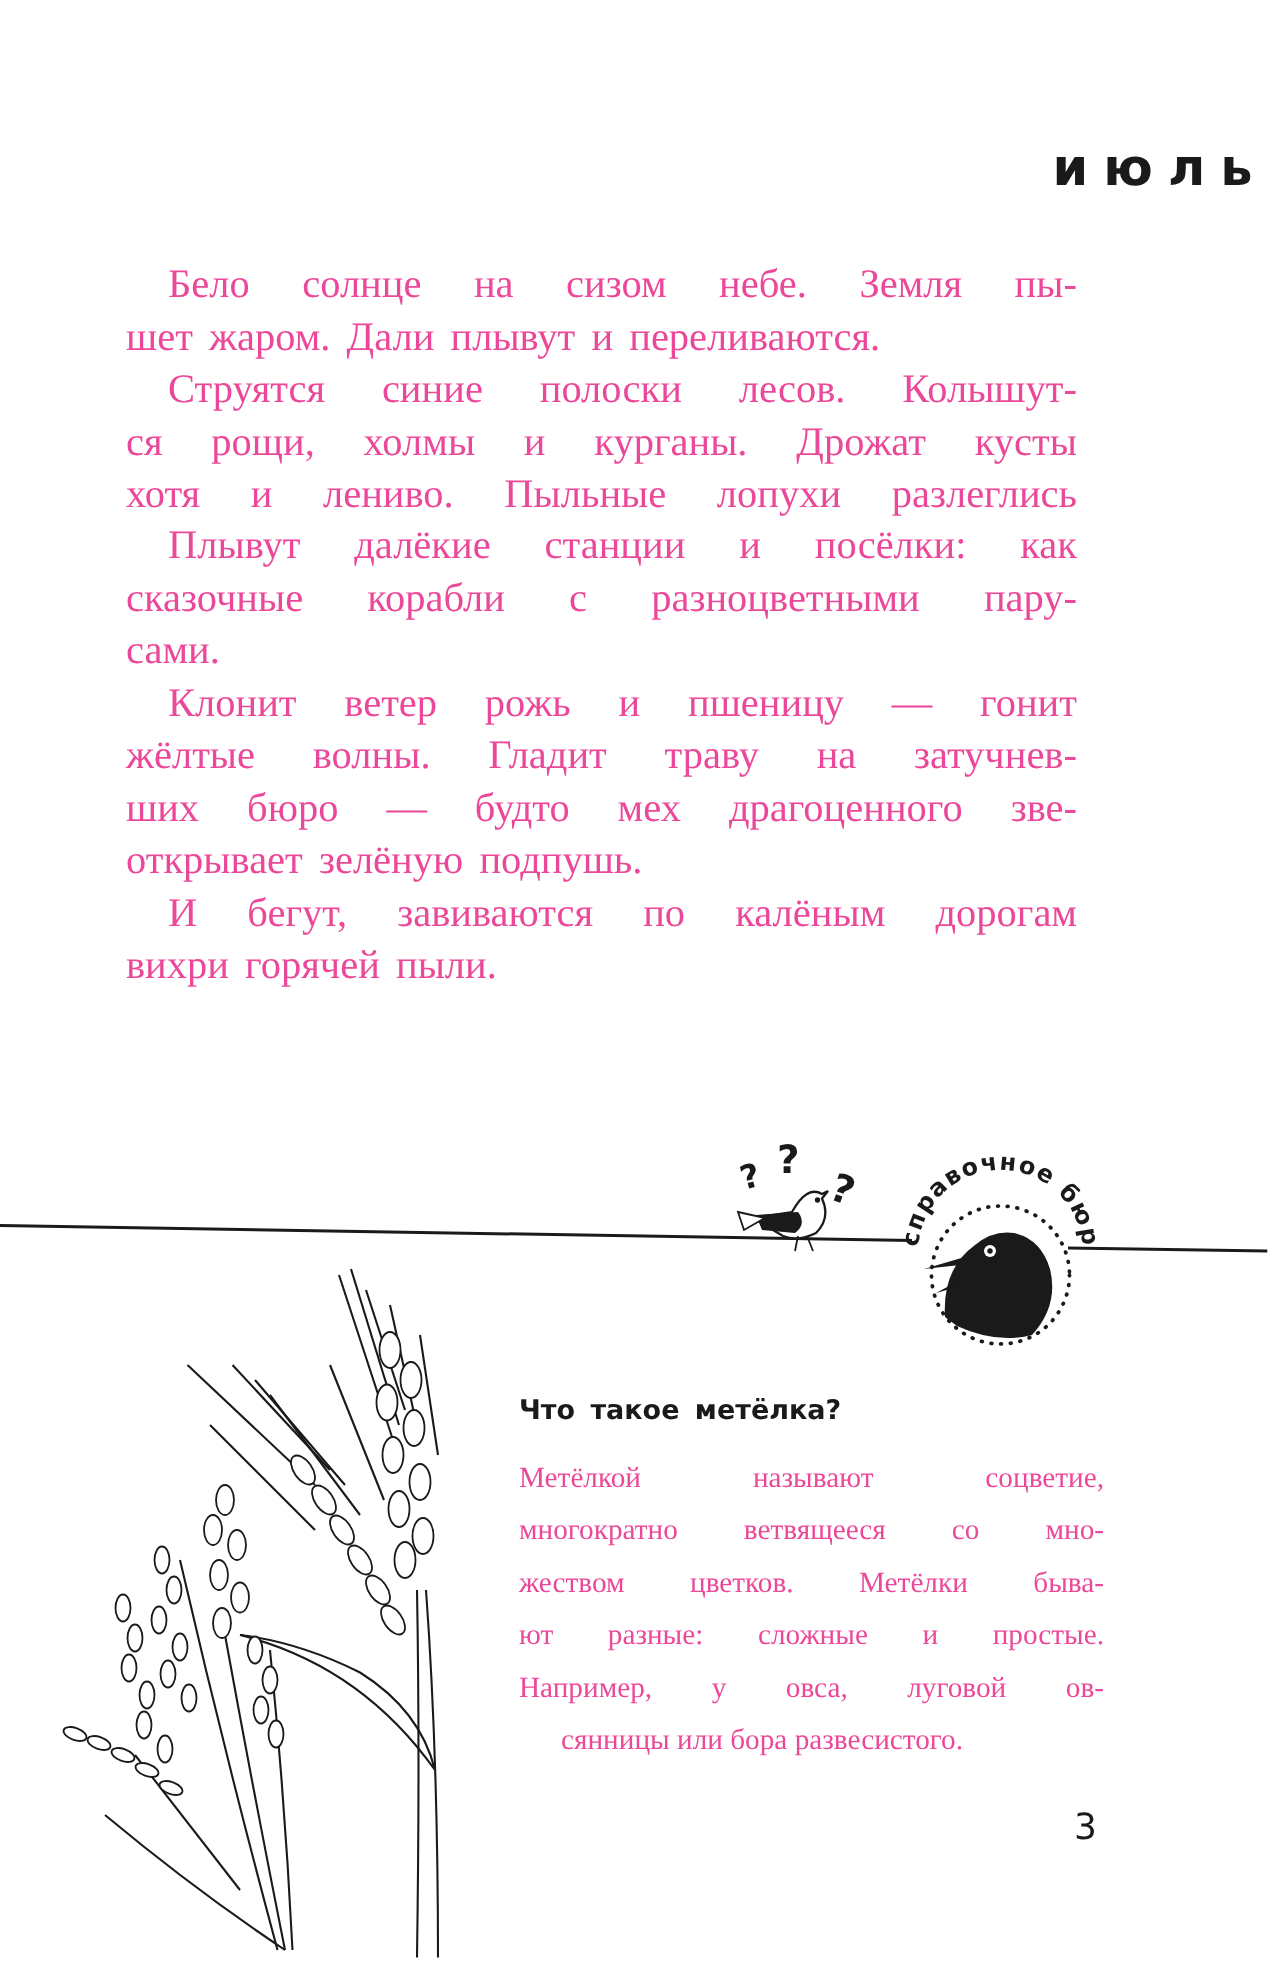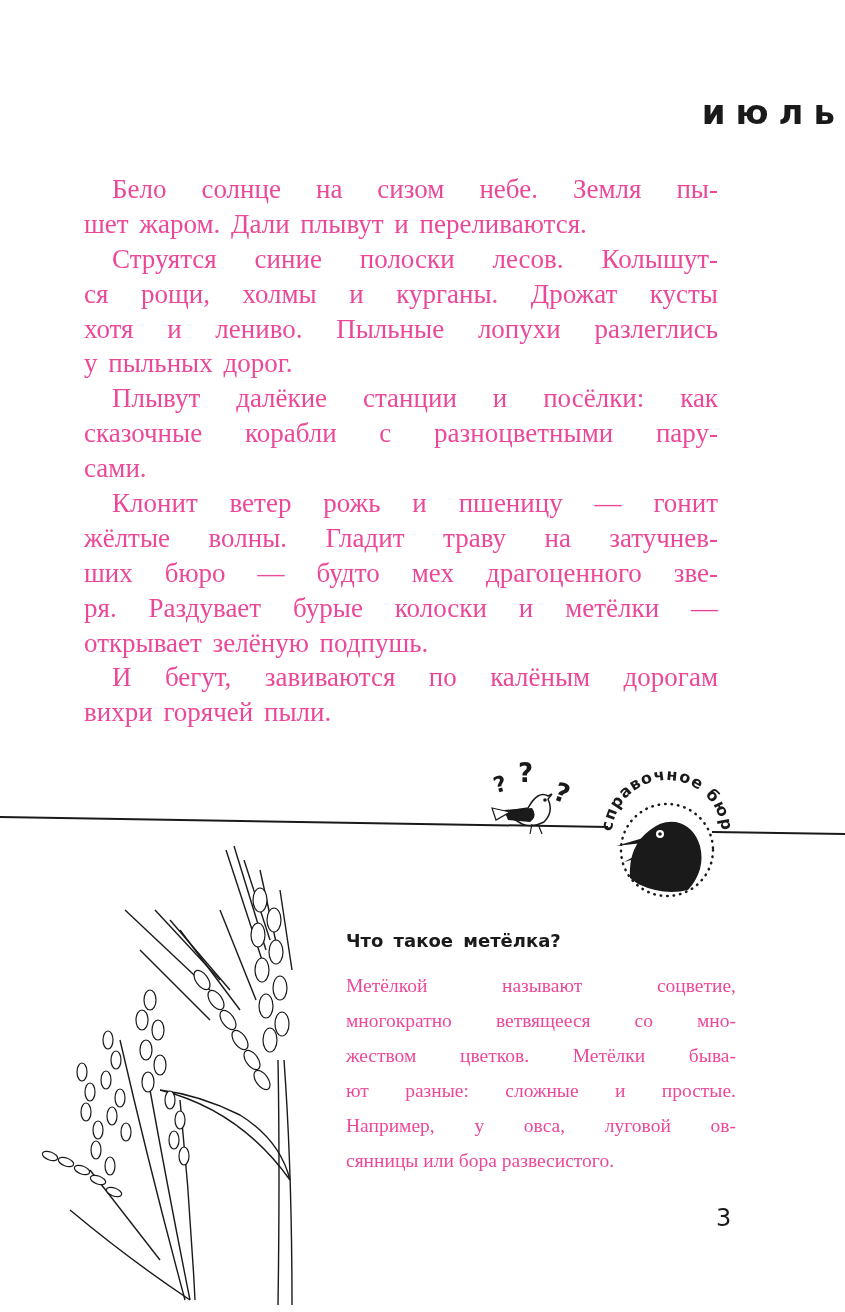--- a/index.html
+++ b/index.html
@@ -21,46 +21,44 @@
   .info-title {
     position:absolute; left:346px; top:930px;
     font-family:"DejaVu Sans", sans-serif; font-weight:bold; font-size:18px; color:#1a1a1a;
     word-spacing:4px;
   }
   .info-text {
     position:absolute; left:346px; top:968px; width:390px;
     font-family:Liberation Serif, serif; font-size:19.5px; line-height:35px; color:#ec4899;
   }
   .info-text .line { display:block; text-align:justify; text-align-last:justify; white-space:nowrap; height:35px; }
-  .info-text .line.last { text-align-last:left; }
+  .info-text .line.last { text-align-last:left;margin-left:28px; }
   .page-num {
     position:absolute; left:716px; top:1204px;
     font-family:"DejaVu Sans", sans-serif; font-size:24px; color:#1a1a1a;
   }
   svg { position:absolute; }
 </style>
 </head>
 <body>
 
 <div class="title">июль</div>
 
 <div class="main-text">
   <span class="line indent">Бело солнце на сизом небе. Земля пы-</span>
   <span class="line last">шет жаром. Дали плывут и переливаются.</span>
   <span class="line indent">Струятся синие полоски лесов. Колышут-</span>
   <span class="line">ся рощи, холмы и курганы. Дрожат кусты</span>
   <span class="line">хотя и лениво. Пыльные лопухи разлеглись</span>
-  <span class="line last">у пыльных дорог.</span>
   <span class="line indent">Плывут далёкие станции и посёлки: как</span>
   <span class="line">сказочные корабли с разноцветными пару-</span>
   <span class="line last">сами.</span>
   <span class="line indent">Клонит ветер рожь и пшеницу — гонит</span>
   <span class="line">жёлтые волны. Гладит траву на затучнев-</span>
   <span class="line">ших бюро — будто мех драгоценного зве-</span>
-  <span class="line">ря. Раздувает бурые колоски и метёлки —</span>
   <span class="line last">открывает зелёную подпушь.</span>
   <span class="line indent">И бегут, завиваются по калёным дорогам</span>
   <span class="line last">вихри горячей пыли.</span>
 </div>
 
 <svg class="divider" width="845" height="1312" style="left:0;top:0;pointer-events:none;">
   <line x1="0" y1="817" x2="608" y2="827" stroke="#1a1a1a" stroke-width="2"></line>
   <line x1="712" y1="832" x2="845" y2="834" stroke="#1a1a1a" stroke-width="2"></line>
 </svg>
 

